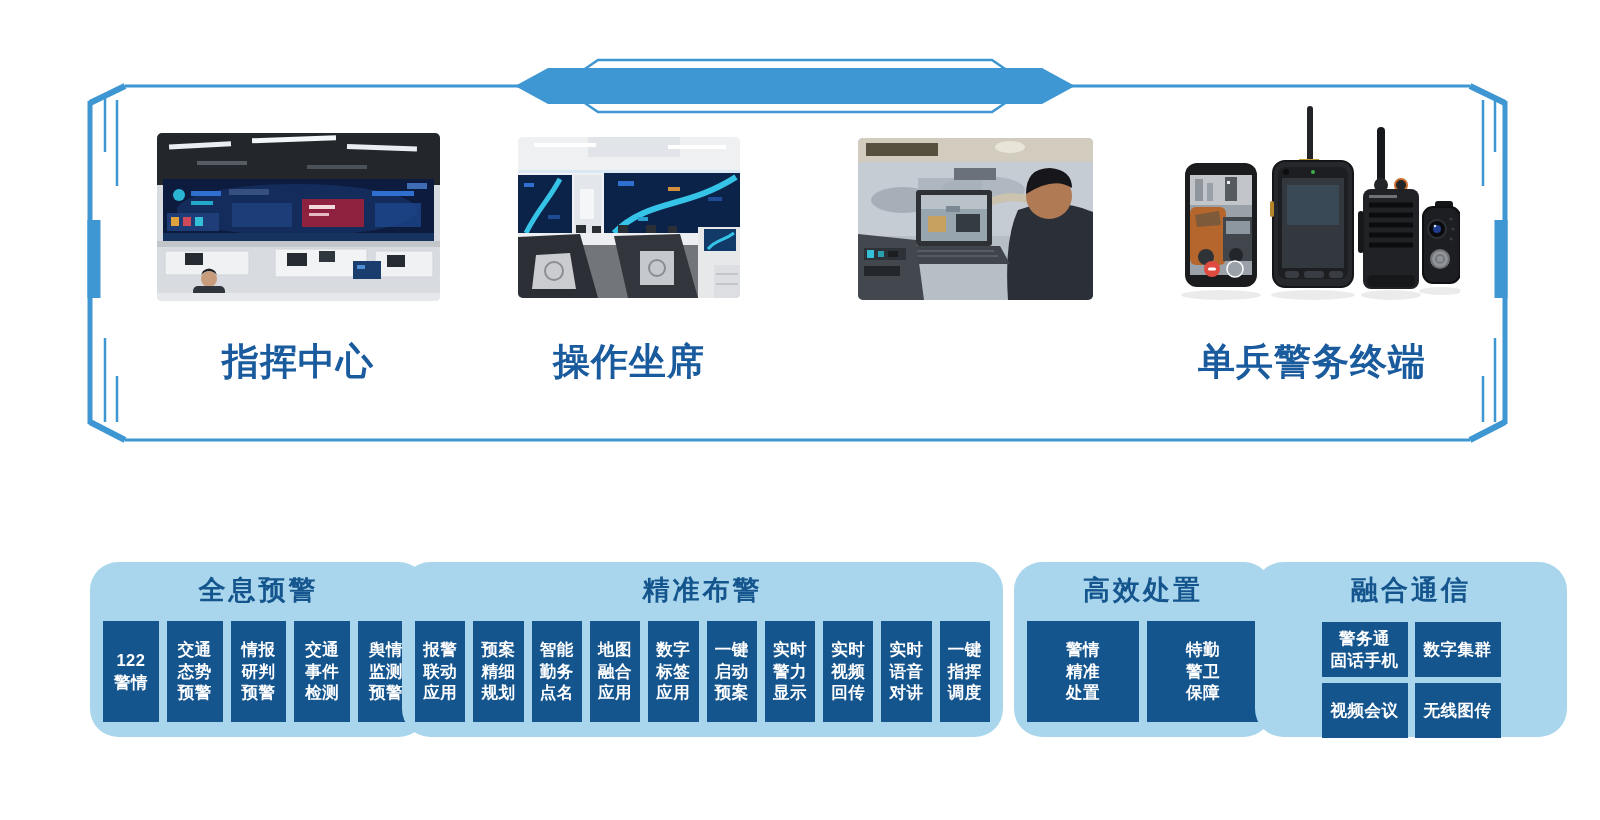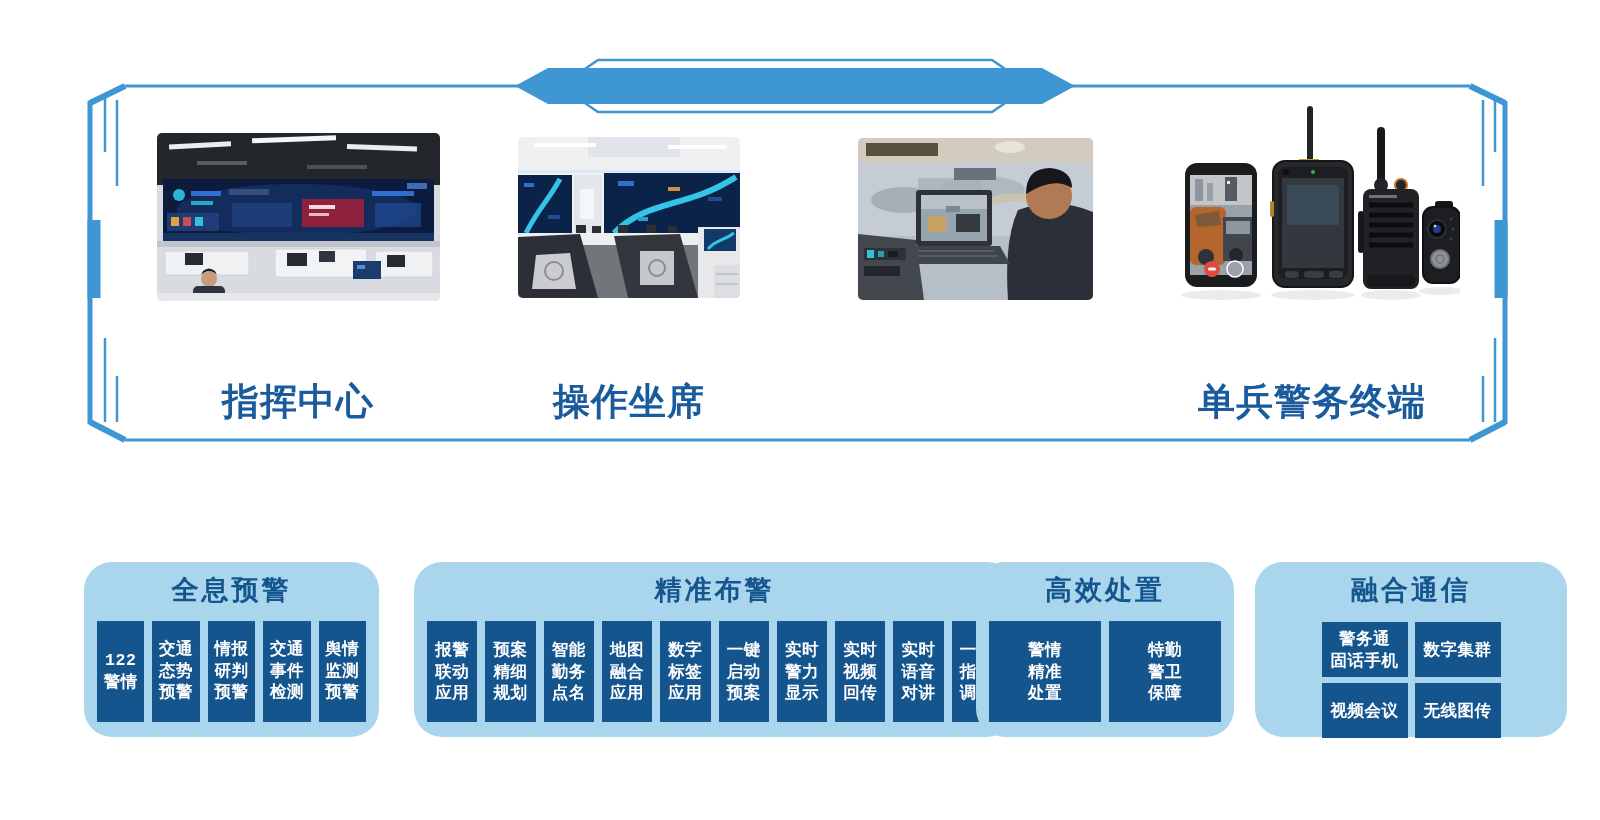--- a/index.html
+++ b/index.html
@@ -19,34 +19,34 @@
   
   .photo { position:absolute; border-radius:5px; overflow:hidden; }
   .photo svg { display:block; }
   .photo-0 { left:157px; top:133px; }
   .photo-1 { left:518px; top:137px; }
   .photo-2 { left:858px; top:138px; }
   .photo-3 { left:1165px; top:103px; border-radius:0; }
 
   
   .caption {
-    position:absolute; top:377px; transform:translateX(-50%);
+    position:absolute; top:337px; transform:translateX(-50%);
     font-size:37px; font-weight:bold; letter-spacing:1px; white-space:nowrap;
     color:var(--label-text,#1a5b9e);
   }
   .cap-0 { left:298px; } .cap-1 { left:629px; } .cap-2 { left:976px; } .cap-3 { left:1312px;text-align:right; }
 
   
   .panel {
     position:absolute; top:562px; height:175px;
     background:var(--panel-bg,#a9d6ed); border-radius:28px;
   }
-  .panel-0 { left:84px;   width:295px;font-family:Liberation Mono, monospace; }
-  .panel-1 { left:414px;  width:601px; }
-  .panel-2 { left:976px;  width:258px; }
+  .panel-0 { left:90px;   width:337px; }
+  .panel-1 { left:402px;  width:601px; }
+  .panel-2 { left:1014px;  width:258px; }
   .panel-3 { left:1255px; width:312px; }
   .panel-title {
     text-align:center; padding-top:10px;
     font-size:27px; font-weight:bold; letter-spacing:3px;
     color:var(--title-text,#15558e);
   }
   .tiles { display:flex; justify-content:center; gap:8px; margin-top:13px; padding:0 13px; }
   .tile {
     background:var(--tile-bg,#15558e); color:var(--tile-text,#ffffff);
     font-size:16.5px; font-weight:bold; line-height:1.33; letter-spacing:0.5px;

